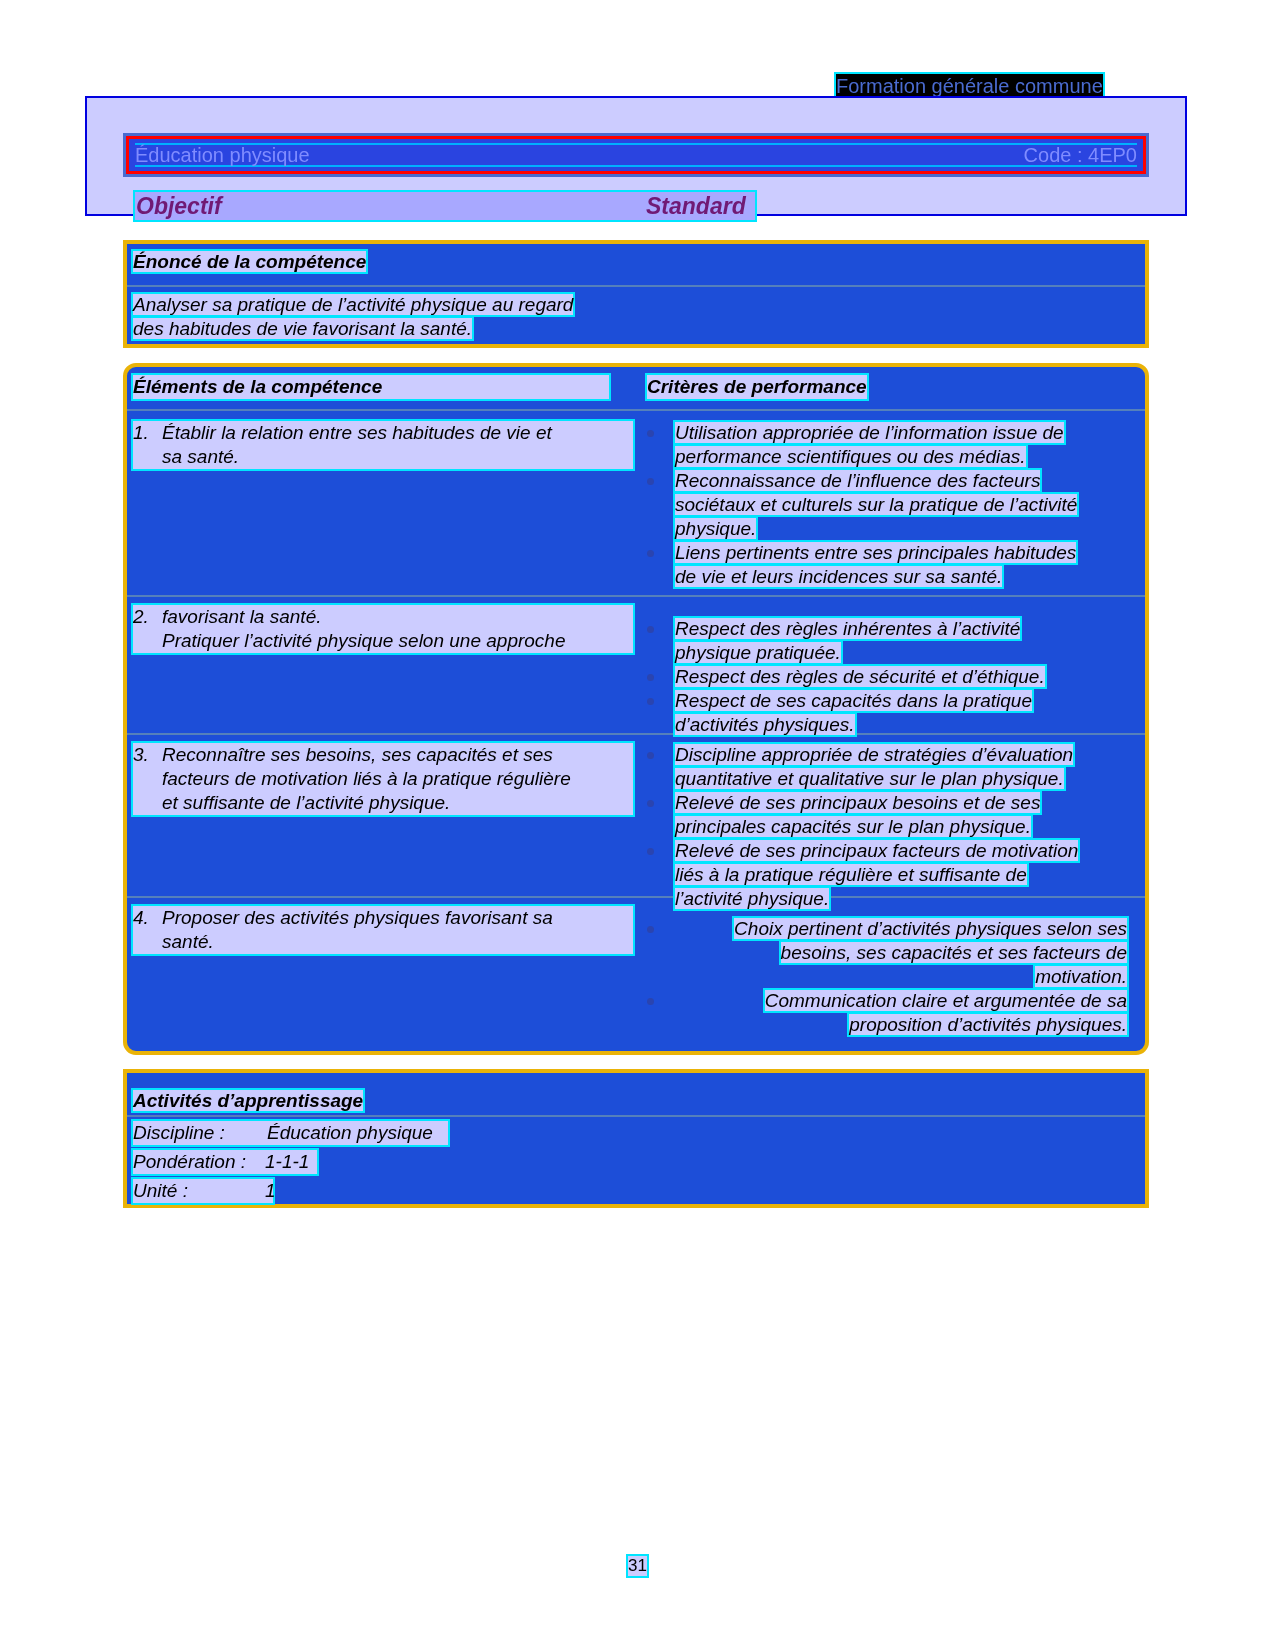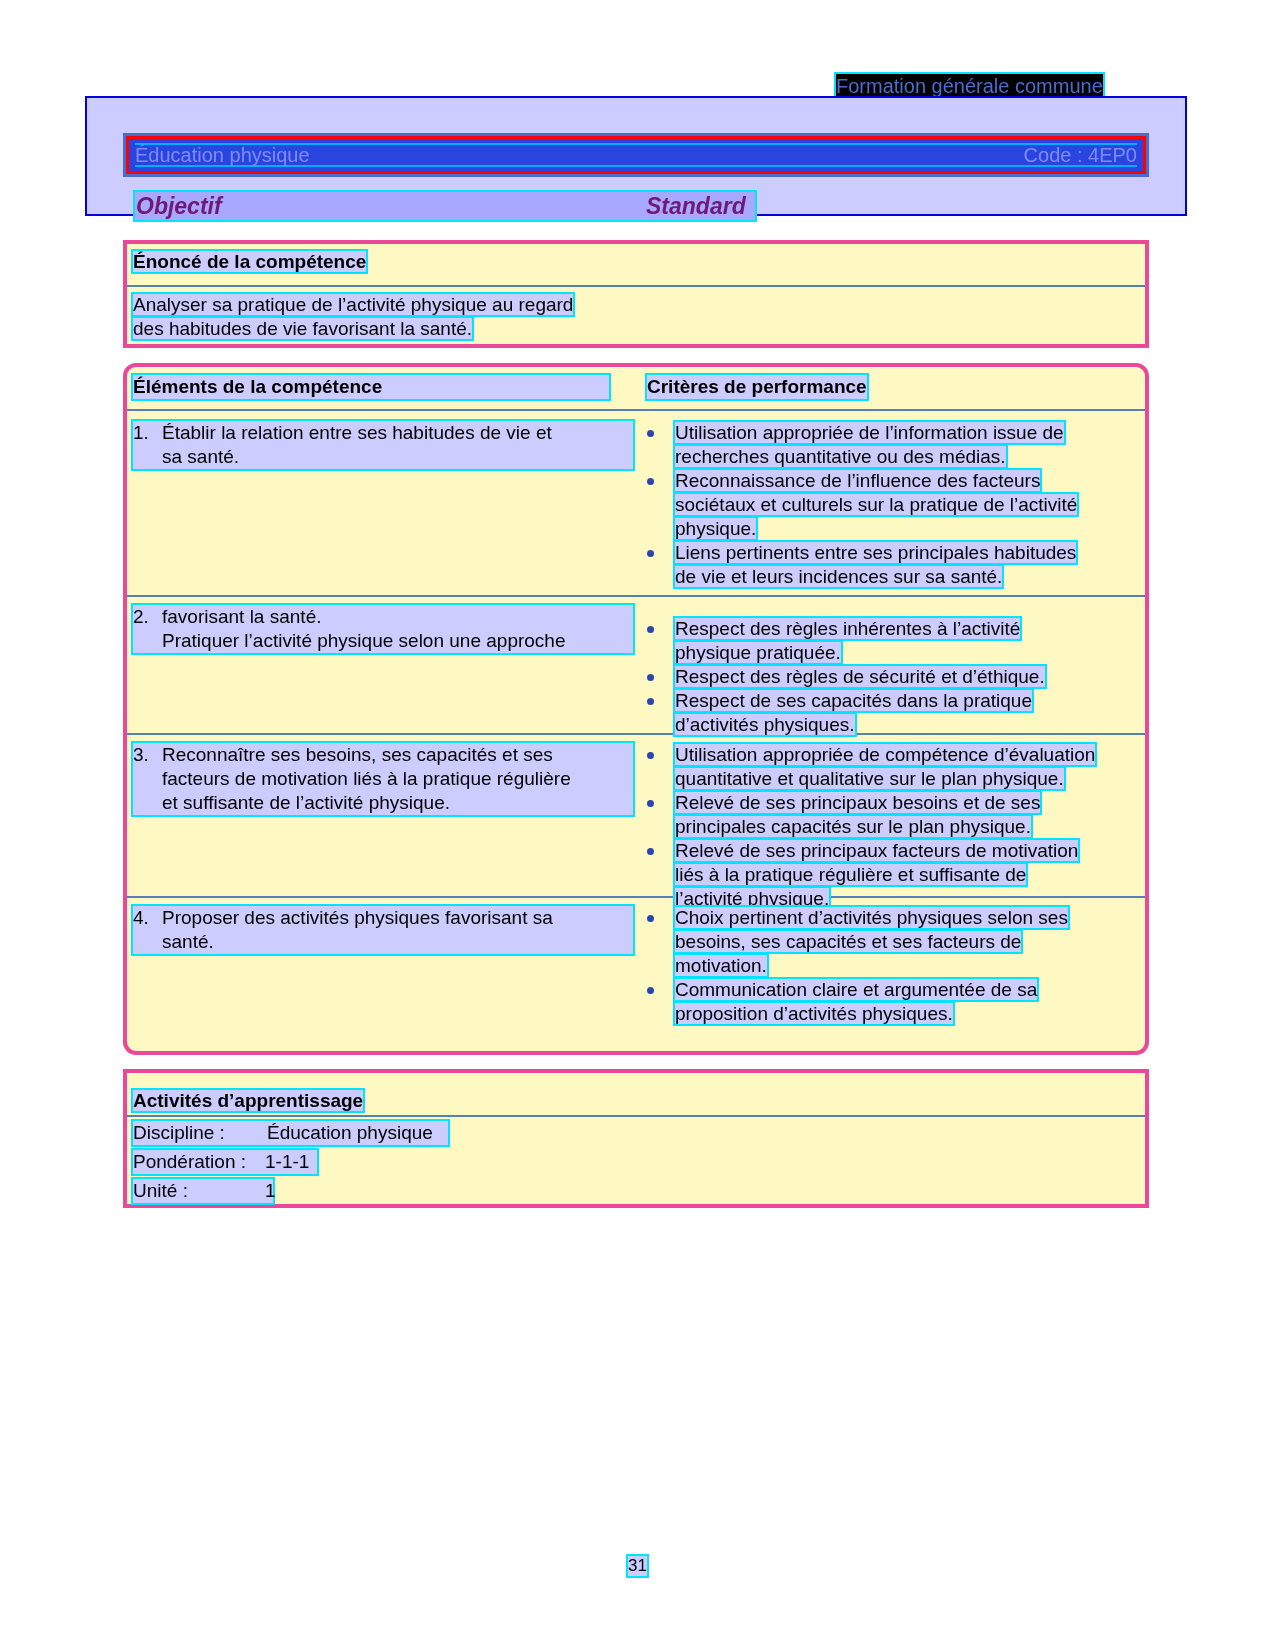--- a/index.html
+++ b/index.html
@@ -38,21 +38,21 @@
     left:135px; top:192px; width:620px; height:28px;
     background:#a8a8ff; outline:2px solid #00e5ff;
   }
   .obj-label, .std-label {
     font-size:23px; font-weight:bold; font-style:italic; color:#701a75;
     top:192px; line-height:28px;
   }
   .obj-label { left:136px; }
   .std-label { left:646px; }
 
-  .box { border:4px solid #ec4899; box-sizing:border-box; background:#fef9c3; }
+  .box { border:4px solid #eab308; box-sizing:border-box; background:#1d4ed8;font-style:italic; }
   .divider { height:2px; background:#5580bb; }
   .box-title { font-weight:bold; font-size:19px; line-height:24px; }
   .body-text { font-size:19px; line-height:24px; }
 
   .b1 { left:123px; top:240px; width:1026px; height:108px; }
   .b2 { left:123px; top:363px; width:1026px; height:692px;border-radius:13px; }
   .b3 { left:123px; top:1069px; width:1026px; height:139px; }
 
   .num { display:inline-block; width:28px; }
   .bullet-dot {
@@ -105,21 +105,21 @@
       <div class="el-item mark">
         <span class="num">1.</span>
         <div>Établir la relation entre ses habitudes de vie et</div>
         <div>sa santé.</div>
       </div>
     </div>
     <div class="abs" style="left:520px; top:10px; width:480px;">
       <div class="crit-item">
         <span class="bullet-dot"></span>
         <div><span class="mark">Utilisation appropriée de l’information issue de</span></div>
-        <div><span class="mark">recherches quantitative ou des médias.</span></div>
+        <div><span class="mark">performance scientifiques ou des médias.</span></div>
       </div>
       <div class="crit-item">
         <span class="bullet-dot"></span>
         <div><span class="mark">Reconnaissance de l’influence des facteurs</span></div>
         <div><span class="mark">sociétaux et culturels sur la pratique de l’activité</span></div>
         <div><span class="mark">physique.</span></div>
       </div>
       <div class="crit-item">
         <span class="bullet-dot"></span>
         <div><span class="mark">Liens pertinents entre ses principales habitudes</span></div>
@@ -161,21 +161,21 @@
       <div class="el-item mark">
         <span class="num">3.</span>
         <div>Reconnaître ses besoins, ses capacités et ses</div>
         <div>facteurs de motivation liés à la pratique régulière</div>
         <div>et suffisante de l’activité physique.</div>
       </div>
     </div>
     <div class="abs" style="left:520px; top:8px; width:480px;">
       <div class="crit-item">
         <span class="bullet-dot"></span>
-        <div><span class="mark">Utilisation appropriée de compétence d’évaluation</span></div>
+        <div><span class="mark">Discipline appropriée de stratégies d’évaluation</span></div>
         <div><span class="mark">quantitative et qualitative sur le plan physique.</span></div>
       </div>
       <div class="crit-item">
         <span class="bullet-dot"></span>
         <div><span class="mark">Relevé de ses principaux besoins et de ses</span></div>
         <div><span class="mark">principales capacités sur le plan physique.</span></div>
       </div>
       <div class="crit-item">
         <span class="bullet-dot"></span>
         <div><span class="mark">Relevé de ses principaux facteurs de motivation</span></div>
@@ -187,21 +187,21 @@
   <div class="divider"></div>
 
   <div style="height:135px; position:relative;">
     <div class="abs" style="left:6px; top:8px; width:500px;">
       <div class="el-item mark">
         <span class="num">4.</span>
         <div>Proposer des activités physiques favorisant sa</div>
         <div>santé.</div>
       </div>
     </div>
-    <div class="abs" style="left:520px; top:8px; width:480px;">
+    <div class="abs" style="left:520px; top:19px; width:480px;text-align:right;">
       <div class="crit-item">
         <span class="bullet-dot"></span>
         <div><span class="mark">Choix pertinent d’activités physiques selon ses</span></div>
         <div><span class="mark">besoins, ses capacités et ses facteurs de</span></div>
         <div><span class="mark">motivation.</span></div>
       </div>
       <div class="crit-item">
         <span class="bullet-dot"></span>
         <div><span class="mark">Communication claire et argumentée de sa</span></div>
         <div><span class="mark">proposition d’activités physiques.</span></div>

